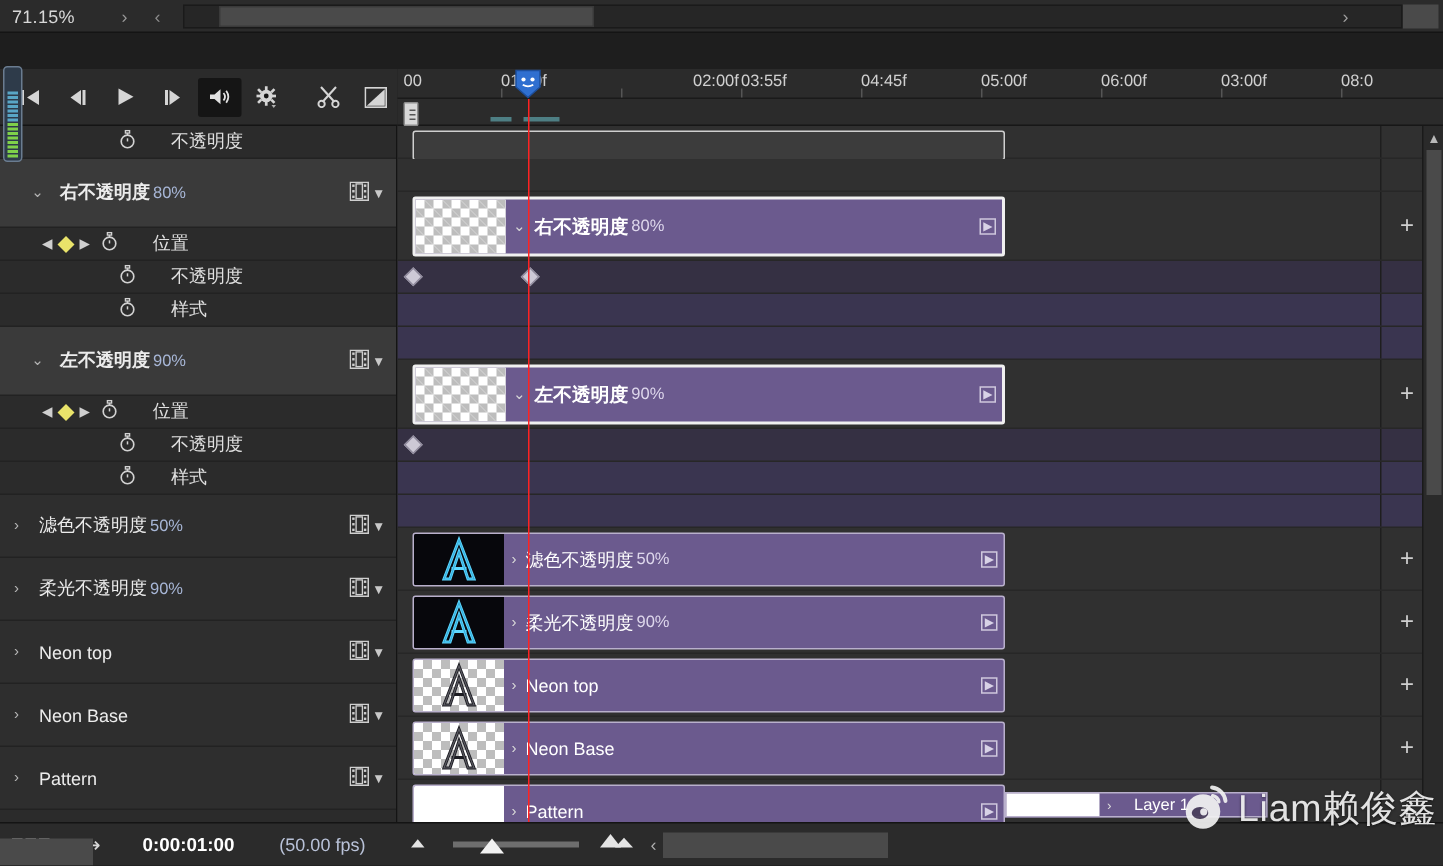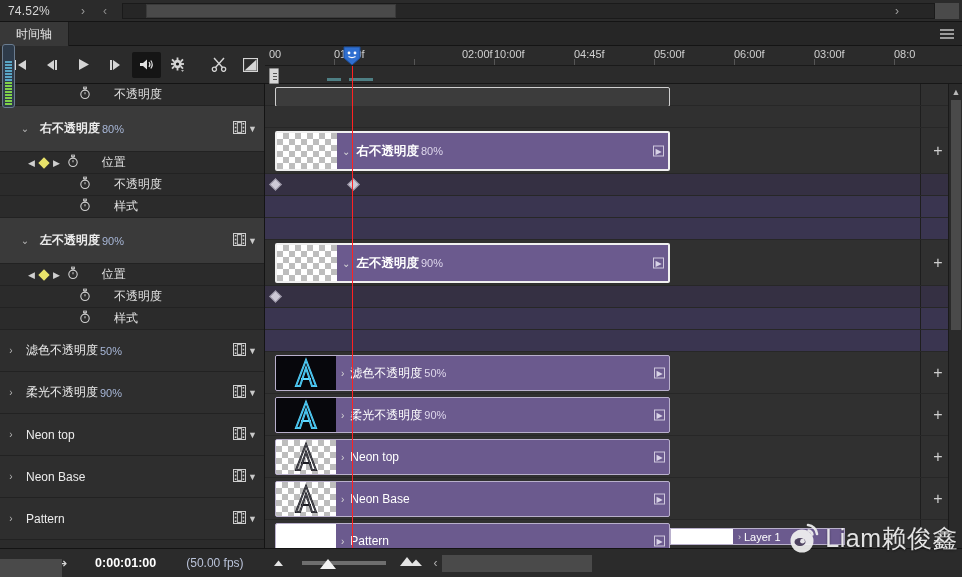--- a/index.html
+++ b/index.html
@@ -269,40 +269,32 @@
   .bb-gray-block{
     position:absolute; left:0px; bottom:0px; width:62px; height:18px; background:#4a4a4a;
   }
 </style>
 </head>
 <body>
 
 <div id="app">
 
   <div class="topbar">
-    <div class="zoom-pct">74.52%</div>
+    <div class="zoom-pct">71.15%</div>
     <div class="tb-chev">›</div>
     <div class="tb-chev left">‹</div>
     <div class="topbar-scroll-wrap">
       <div class="topbar-scroll-track"></div>
       <div class="topbar-scroll-thumb"></div>
       <div style="flex:1"></div>
       <div class="topbar-right-chev" style="position:absolute;right:26px;">›</div>
     </div>
     <div class="topbar-endbox"></div>
   </div>
 
-  <div class="tabbar">
-    <div class="tab">时间轴</div>
-    <div class="panel-menu">
-      <i></i>
-        <i></i>
-        <i></i>
-    </div>
-  </div>
 
   <div class="toolrow">
     <div class="tbtn first">
       <svg width="16" height="12" viewBox="0 0 16 12">
           <rect x="1" y="1" width="2" height="10" fill="#d5d5d5"></rect>
           <path d="M13 1 L13 11 L5 6 Z" fill="#d5d5d5"></path>
         </svg>
     </div>
     <div class="tbtn">
       <svg width="16" height="12" viewBox="0 0 16 12">
@@ -361,21 +353,21 @@
         </svg>
     </div>
   </div>
 
   <div class="ruler" id="ruler-ticks">
       <div class="tick-label" style="left: 4px; text-align: center;">00</div>
       <div class="tick-label" style="left: 69px;">01:00f</div>
       <div class="tickmark" style="left: 69px;"></div>
       <div class="tick-label" style="left: 149px; padding-left: 48px;">02:00f</div>
       <div class="tickmark" style="left: 149px;"></div>
-      <div class="tick-label" style="left: 229px;">10:00f</div>
+      <div class="tick-label" style="left: 229px;">03:55f</div>
       <div class="tickmark" style="left: 229px;"></div>
       <div class="tick-label" style="left: 309px;">04:45f</div>
       <div class="tickmark" style="left: 309px;"></div>
       <div class="tick-label" style="left: 389px;">05:00f</div>
       <div class="tickmark" style="left: 389px;"></div>
       <div class="tick-label" style="left: 469px;">06:00f</div>
       <div class="tickmark" style="left: 469px;"></div>
       <div class="tick-label" style="left: 549px;">03:00f</div>
       <div class="tickmark" style="left: 549px;"></div>
       <div class="tick-label" style="left: 629px;">08:0</div>
@@ -765,21 +757,21 @@
       <path d="M1 1 H17 V12 L9 19 L1 12 Z" fill="#2f6fd0" stroke="#1d4e9b"></path>
       <circle cx="6" cy="7" r="1.4" fill="#fff"></circle>
         <circle cx="12" cy="7" r="1.4" fill="#fff"></circle>
       <path d="M5.5 10.5 Q9 12.6 12.5 10.5" stroke="#fff" stroke-width="1.2" fill="none"></path>
     </svg>
   </div>
 
   <div class="layer1-clip">
     <div class="layer1-thumb"></div>
     <div class="layer1-disc">›</div>
-    <div class="layer1-name" style="margin-left:3px">Layer 1</div>
+    <div class="layer1-name" style="margin-left:15px">Layer 1</div>
   </div>
 
   <div class="watermark">
     <svg class="wm-logo" viewBox="0 0 34 34">
       <circle cx="15" cy="20" r="11.5" fill="#f2f2f2"></circle>
       <ellipse cx="13" cy="21" rx="5.5" ry="4" fill="#4a3f5c"></ellipse>
       <circle cx="15.5" cy="20.2" r="2.4" fill="#f2f2f2"></circle>
       <path d="M21 4 a10 10 0 0 1 9 9" stroke="#f2f2f2" stroke-width="2.6" fill="none" stroke-linecap="round"></path>
       <path d="M21.5 9.5 a5 5 0 0 1 4 4" stroke="#f2f2f2" stroke-width="2.4" fill="none" stroke-linecap="round"></path>
     </svg>

